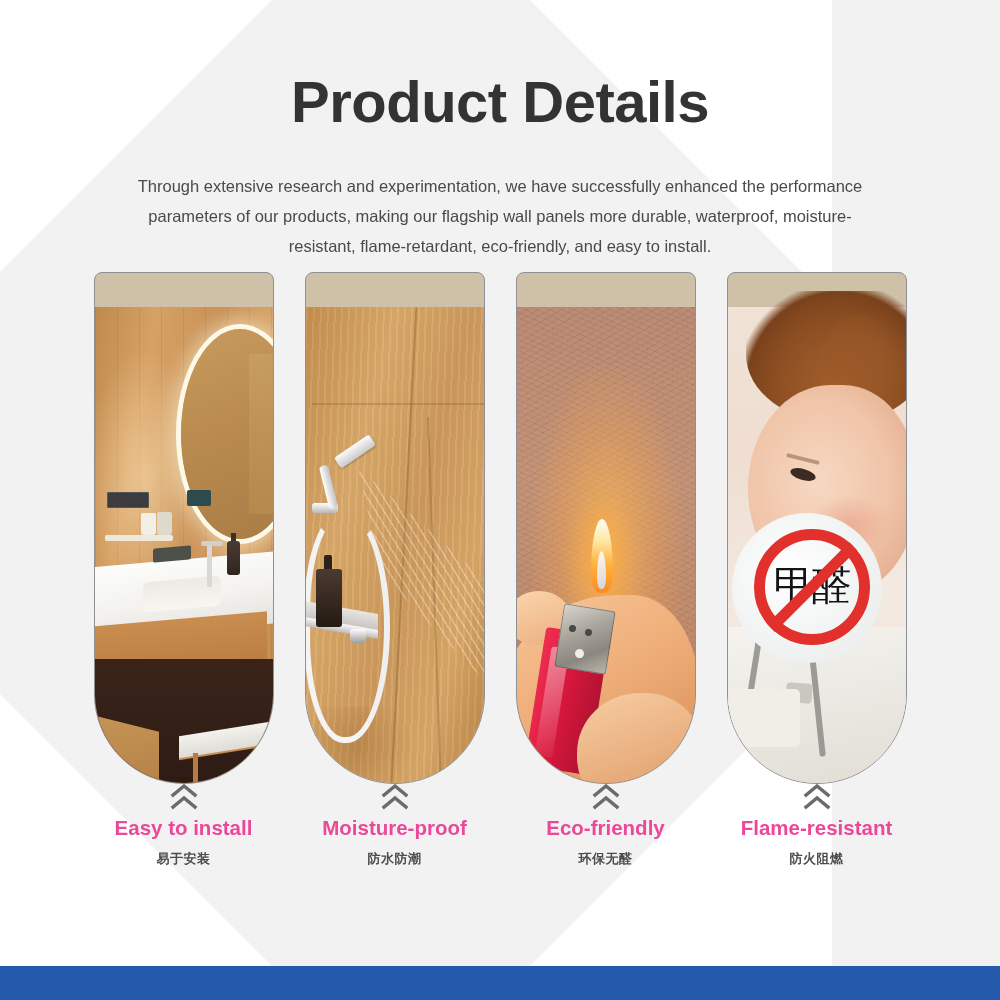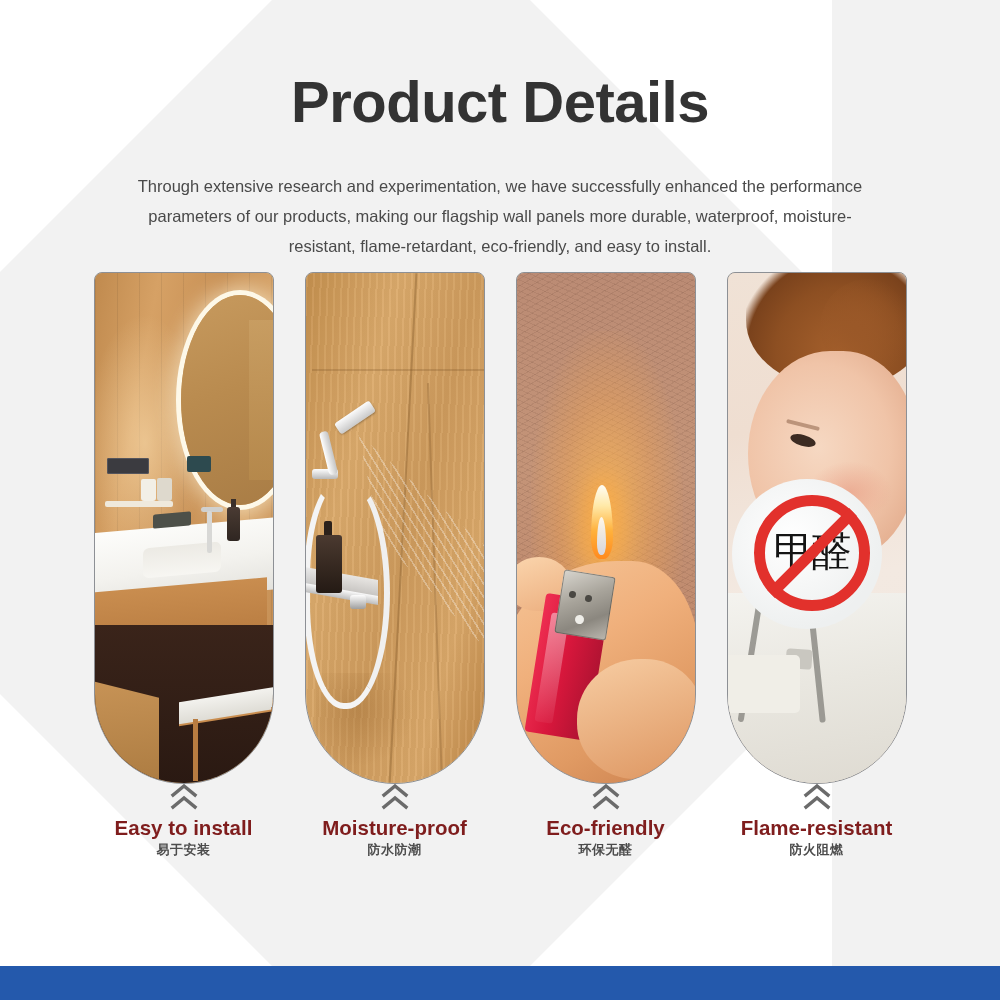--- a/index.html
+++ b/index.html
@@ -49,21 +49,21 @@
     display:flex;justify-content:center;gap:31px;
   }
   .panel{
     position:relative;width:180px;height:512px;
     border:1.5px solid #8d9095;
     border-radius:8px 8px 90px 90px;
     overflow:hidden;
     background:#cfc0a8;
     box-sizing:border-box;
   }
-  .panel .art{position:absolute;inset:0;}
+  .panel .art{position:absolute;inset:0;margin-top:34px;}
 
   
   .p1-wall{position:absolute;inset:0;
     background:
       repeating-linear-gradient(90deg, rgba(0,0,0,.07) 0 1px, rgba(0,0,0,0) 1px 22px),
       linear-gradient(100deg,#c08a4e 0%,#d6a165 24%,#c89055 48%,#d8a66c 72%,#bb8247 100%);
   }
   .p1-glow{position:absolute;left:-10px;top:40px;width:120px;height:260px;
     background:radial-gradient(ellipse at center, rgba(255,228,182,.55), rgba(255,228,182,0) 70%);}
   .p1-mirror{position:absolute;left:86px;top:22px;width:118px;height:210px;
@@ -216,25 +216,25 @@
     font-family:"DejaVu Sans","Liberation Sans",sans-serif;letter-spacing:-2px;}
 
   
   .captions{
     position:absolute;left:0;top:784px;width:1000px;height:120px;
     display:flex;justify-content:center;gap:31px;
   }
   .cap{width:180px;text-align:center;}
   .chev{display:block;margin:0 auto 6px;width:30px;height:26px;}
   .cap-en{
-    font-size:20.5px;font-weight:bold;color:#7f1d1d;line-height:1.2;
+    font-size:20.5px;font-weight:bold;color:#ec4899;line-height:1.2;
     white-space:nowrap;
   }
   .cap-cn{
-    font-size:13px;color:#4c4c4c;font-weight:bold;
+    margin-top:9px;font-size:13px;color:#4c4c4c;font-weight:bold;
     font-family:"DejaVu Sans","Liberation Sans",sans-serif;letter-spacing:.5px;
   }
 
   
   .bottombar{position:absolute;left:0;bottom:0;width:1000px;height:34px;background:#2459ac;}
 </style>
 </head>
 <body>
 
 <div class="stage">

